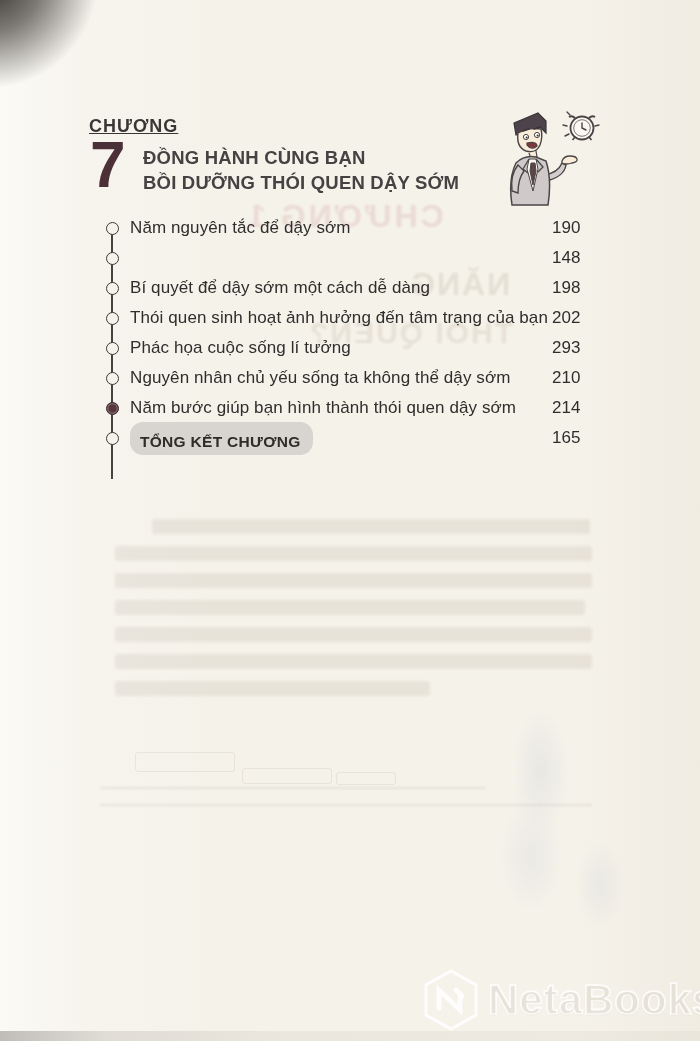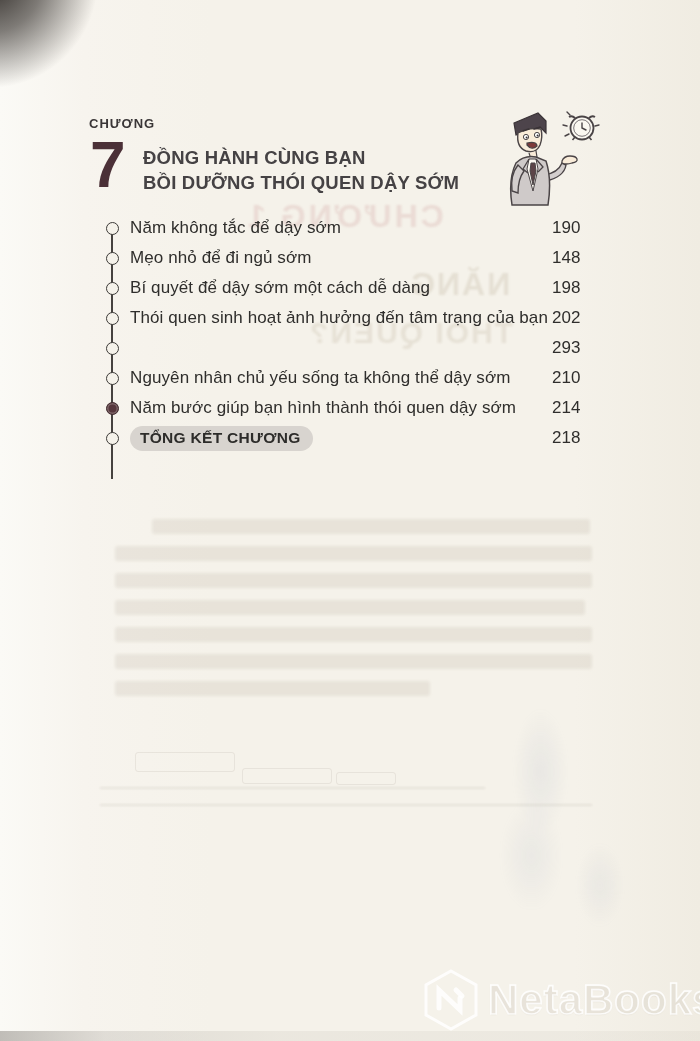--- a/index.html
+++ b/index.html
@@ -8,34 +8,34 @@
     background:
       radial-gradient(circle 150px at -10px -20px, rgba(25,20,16,.9) 0%, rgba(25,20,16,.55) 35%, rgba(25,20,16,0) 72%),
       linear-gradient(90deg, #fbfaf6 0%, #f7f4ee 12%, #f5f2ea 30%, #f5f2ea 82%, #f0ece2 100%),
       #f5f2ea;
     font-family:"Liberation Sans", sans-serif;
     color:#2e2d2b;
   }
   .bottom-edge{position:absolute;left:0;bottom:0;width:100%;height:10px;
     background:linear-gradient(90deg, rgba(120,115,108,.45) 0%, rgba(120,115,108,.18) 15%, rgba(160,152,140,.12) 40%, rgba(160,152,140,.08) 100%);}
   
-  .kicker{position:absolute;left:89px;top:116px;font-size:13px;font-weight:bold;letter-spacing:1px;color:#3a3637;}
+  .kicker{position:absolute;left:89px;top:116px;font-size:18px;font-weight:bold;letter-spacing:1px;color:#3a3637;text-decoration:underline;}
   .big-num{position:absolute;left:90px;top:134px;font-size:64px;line-height:62px;font-weight:bold;color:#4b3037;}
   .title{position:absolute;left:143px;top:146px;font-size:18.5px;font-weight:bold;line-height:24.5px;color:#454244;letter-spacing:.2px;}
   
   .cartoon{position:absolute;left:496px;top:101px;width:108px;height:108px;}
   
   .toc{position:absolute;left:98px;top:213px;width:496px;}
   .toc-line{position:absolute;left:13px;top:14px;width:1.6px;height:252px;background:#46423f;}
   .toc-row{position:relative;display:flex;align-items:center;height:30px;}
   .bullet{position:relative;z-index:2;width:11px;height:11px;border-radius:50%;
     border:1.7px solid #3c3a38;background:#f5f2ea;margin-left:8px;flex:0 0 auto;}
   .toc-row.filled .bullet{background:#56363c;border-color:#402a2e;box-shadow:inset 0 0 0 1.5px rgba(245,242,234,.25);}
   .toc-label{margin-left:11px;font-size:17px;color:#2f2e2c;letter-spacing:.1px;white-space:nowrap;}
-  .toc-row.summary .toc-label{background:#d8d4cf;border-radius:13px;padding:3px 12px 4px 10px;
+  .toc-row.summary .toc-label{background:#d8d4cf;border-radius:13px;padding:11px 12px 4px 10px;
     font-weight:bold;font-size:15.5px;letter-spacing:.3px;color:#2d2c2a;}
   .toc-page{margin-left:auto;font-size:17px;color:#2f2e2c;width:42px;text-align:left;}
   
   .ghost{position:absolute;pointer-events:none;}
   .ghost-word{font-weight:bold;filter:blur(1.2px);transform:scaleX(-1);white-space:nowrap;}
   .g1{left:245px;top:198px;font-size:32px;letter-spacing:3px;color:rgba(196,130,128,.20);}
   .g2{left:408px;top:266px;font-size:32px;letter-spacing:2px;color:rgba(175,158,134,.22);}
   .g3{left:308px;top:316px;font-size:30px;letter-spacing:2px;color:rgba(175,158,134,.20);}
   .ghost-par div{position:absolute;height:15px;border-radius:3px;background:rgba(148,132,110,.13);filter:blur(1.6px);}
   .ghost-shape{position:absolute;border:1.5px solid rgba(150,140,125,.14);border-radius:3px;filter:blur(.6px);}
@@ -108,56 +108,56 @@
 
   <div class="ghost ghost-word g1">CHƯƠNG 1</div>
   <div class="ghost ghost-word g2">NĂNG</div>
   <div class="ghost ghost-word g3">THÓI QUEN?</div>
 
   <div class="toc">
     <div class="toc-line"></div>
 
     <div class="toc-row">
       <span class="bullet"></span>
-      <span class="toc-label">Năm không tắc để dậy sớm</span>
+      <span class="toc-label">Năm nguyên tắc để dậy sớm</span>
       <span class="toc-page">190</span>
     </div>
     <div class="toc-row">
       <span class="bullet"></span>
-      <span class="toc-label">Mẹo nhỏ để đi ngủ sớm</span>
       <span class="toc-page">148</span>
     </div>
     <div class="toc-row">
       <span class="bullet"></span>
       <span class="toc-label">Bí quyết để dậy sớm một cách dễ dàng</span>
       <span class="toc-page">198</span>
     </div>
     <div class="toc-row">
       <span class="bullet"></span>
       <span class="toc-label">Thói quen sinh hoạt ảnh hưởng đến tâm trạng của bạn</span>
       <span class="toc-page">202</span>
     </div>
     <div class="toc-row">
       <span class="bullet"></span>
+      <span class="toc-label">Phác họa cuộc sống lí tưởng</span>
       <span class="toc-page">293</span>
     </div>
     <div class="toc-row">
       <span class="bullet"></span>
       <span class="toc-label">Nguyên nhân chủ yếu sống ta không thể dậy sớm</span>
       <span class="toc-page">210</span>
     </div>
     <div class="toc-row filled">
       <span class="bullet"></span>
       <span class="toc-label">Năm bước giúp bạn hình thành thói quen dậy sớm</span>
       <span class="toc-page">214</span>
     </div>
     <div class="toc-row summary">
       <span class="bullet"></span>
       <span class="toc-label">TỔNG KẾT CHƯƠNG</span>
-      <span class="toc-page">218</span>
+      <span class="toc-page">165</span>
     </div>
   </div>
 
   <div class="ghost ghost-par" style="left:0;top:0;width:700px;height:1041px;">
     <div style="left:152px;top:519px;width:438px;"></div>
     <div style="left:115px;top:546px;width:477px;"></div>
     <div style="left:115px;top:573px;width:477px;"></div>
     <div style="left:115px;top:600px;width:470px;"></div>
     <div style="left:115px;top:627px;width:477px;"></div>
     <div style="left:115px;top:654px;width:477px;"></div>

